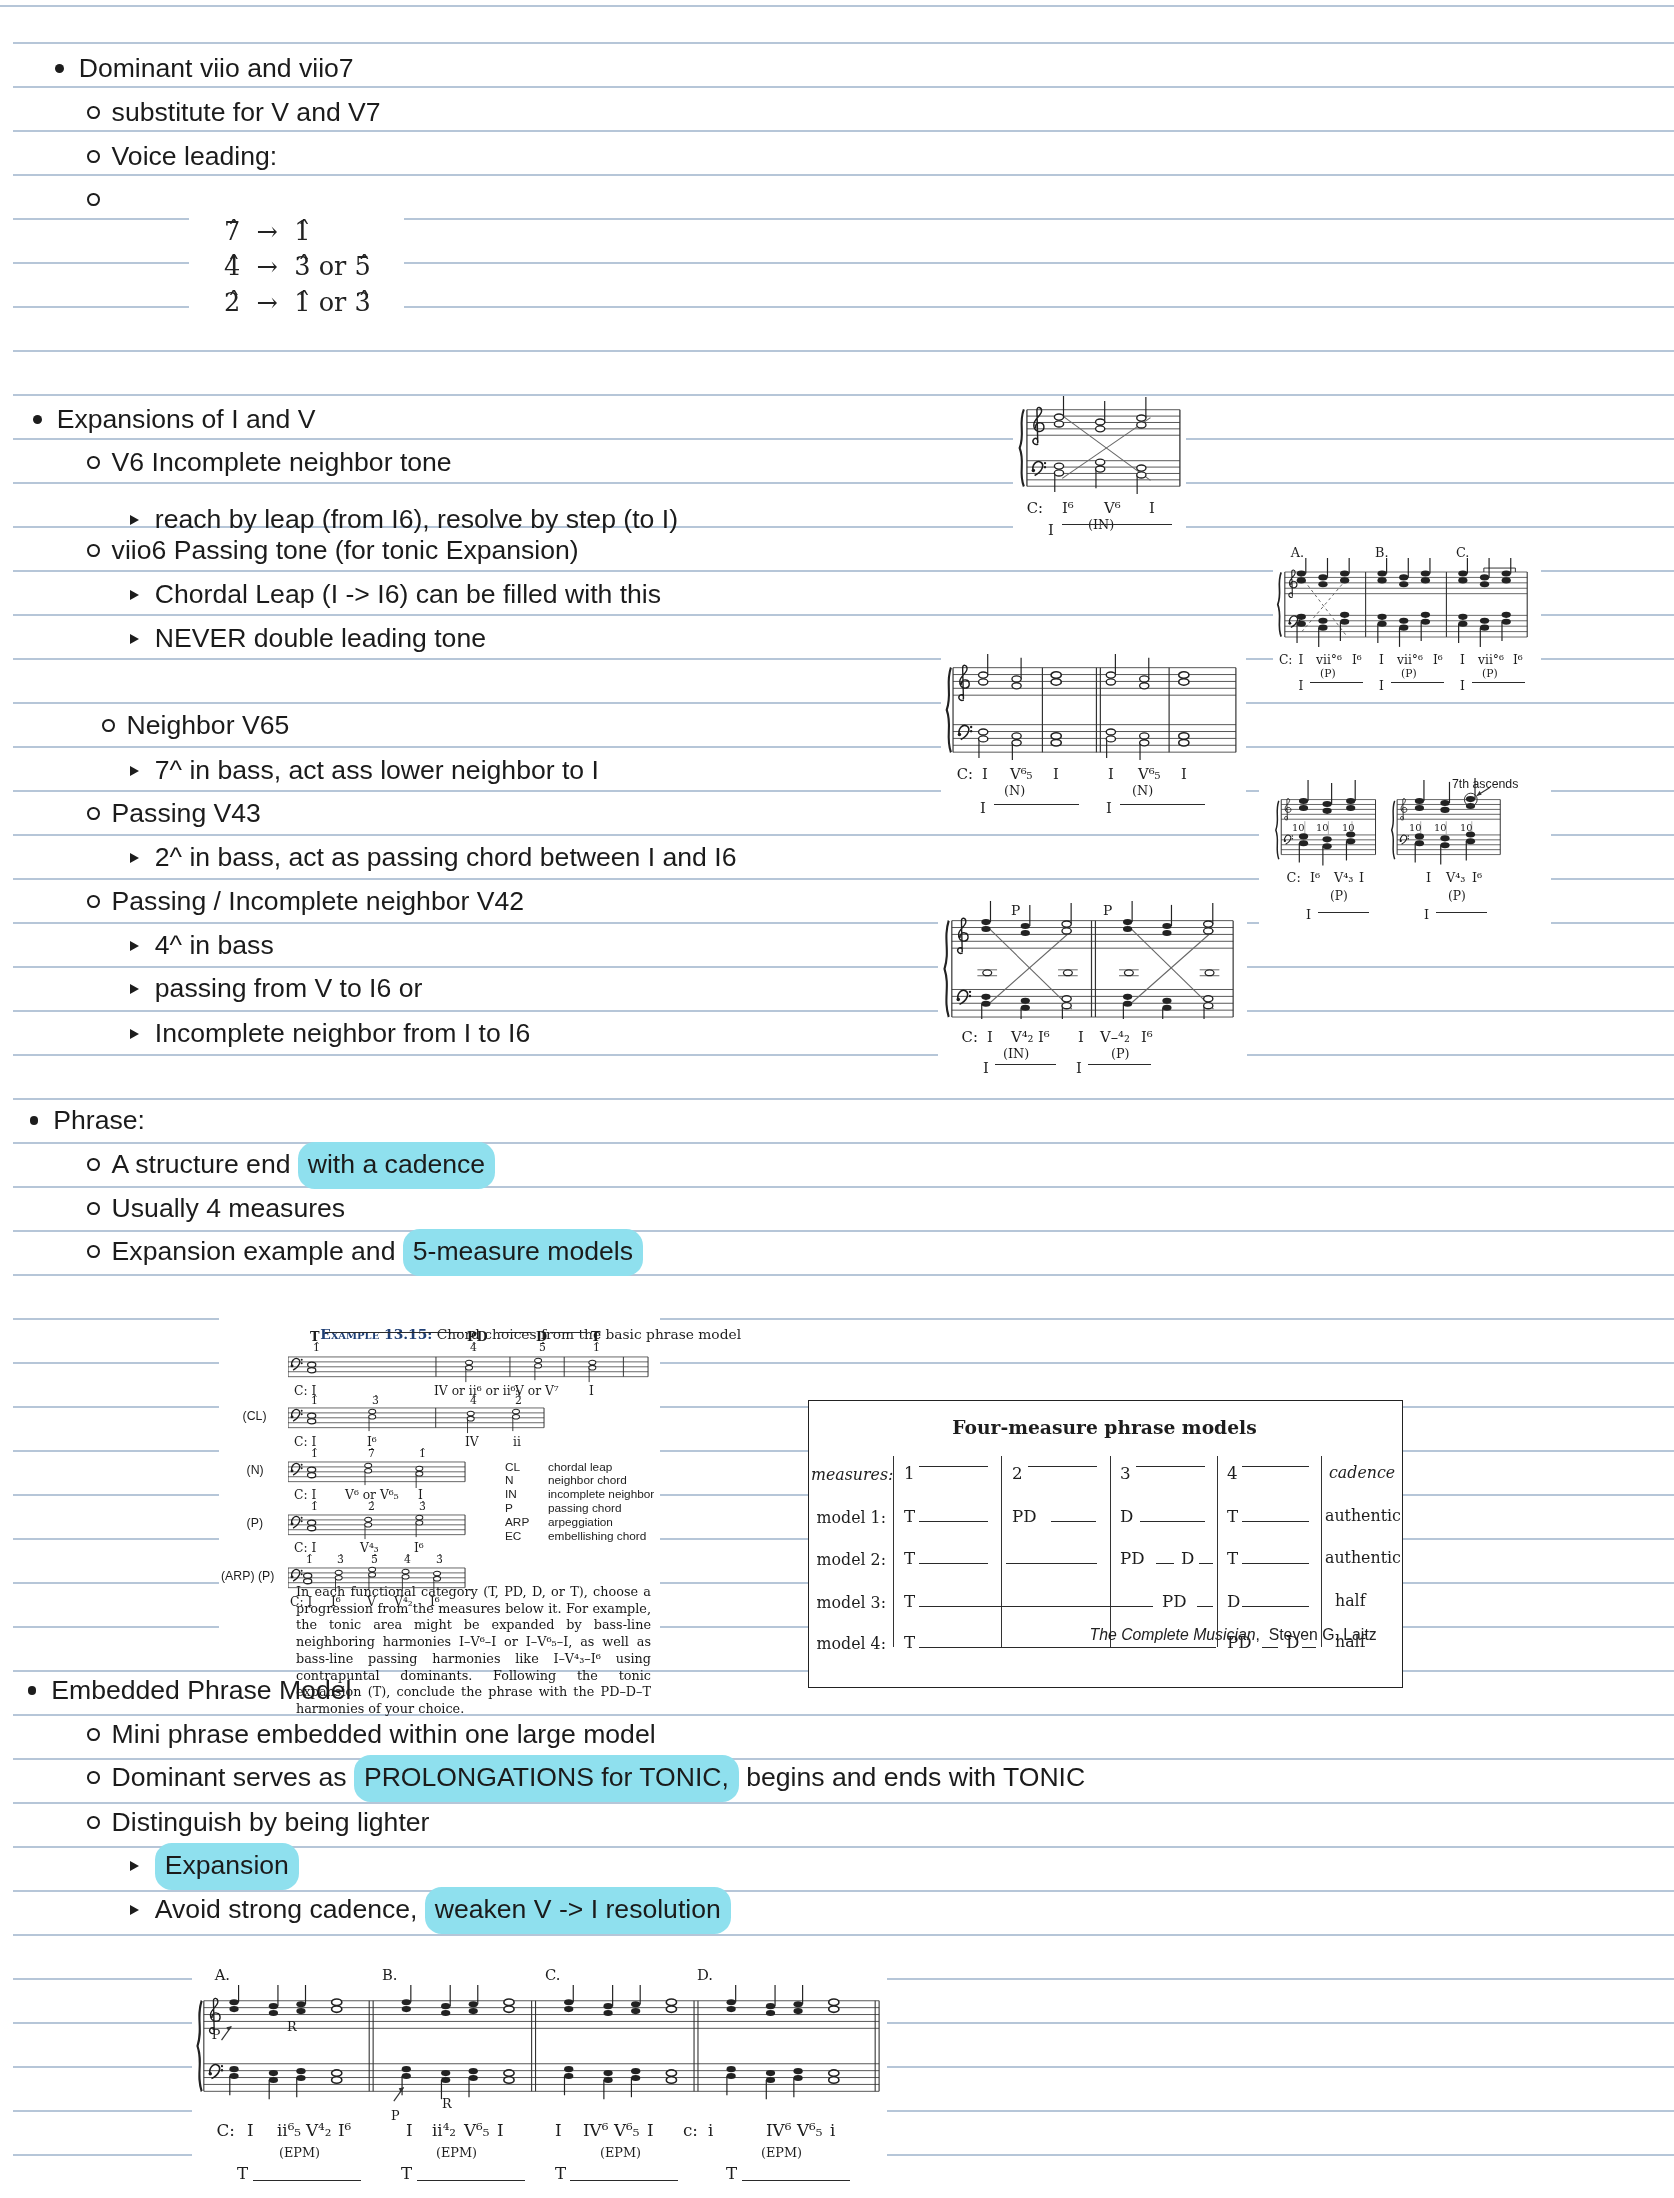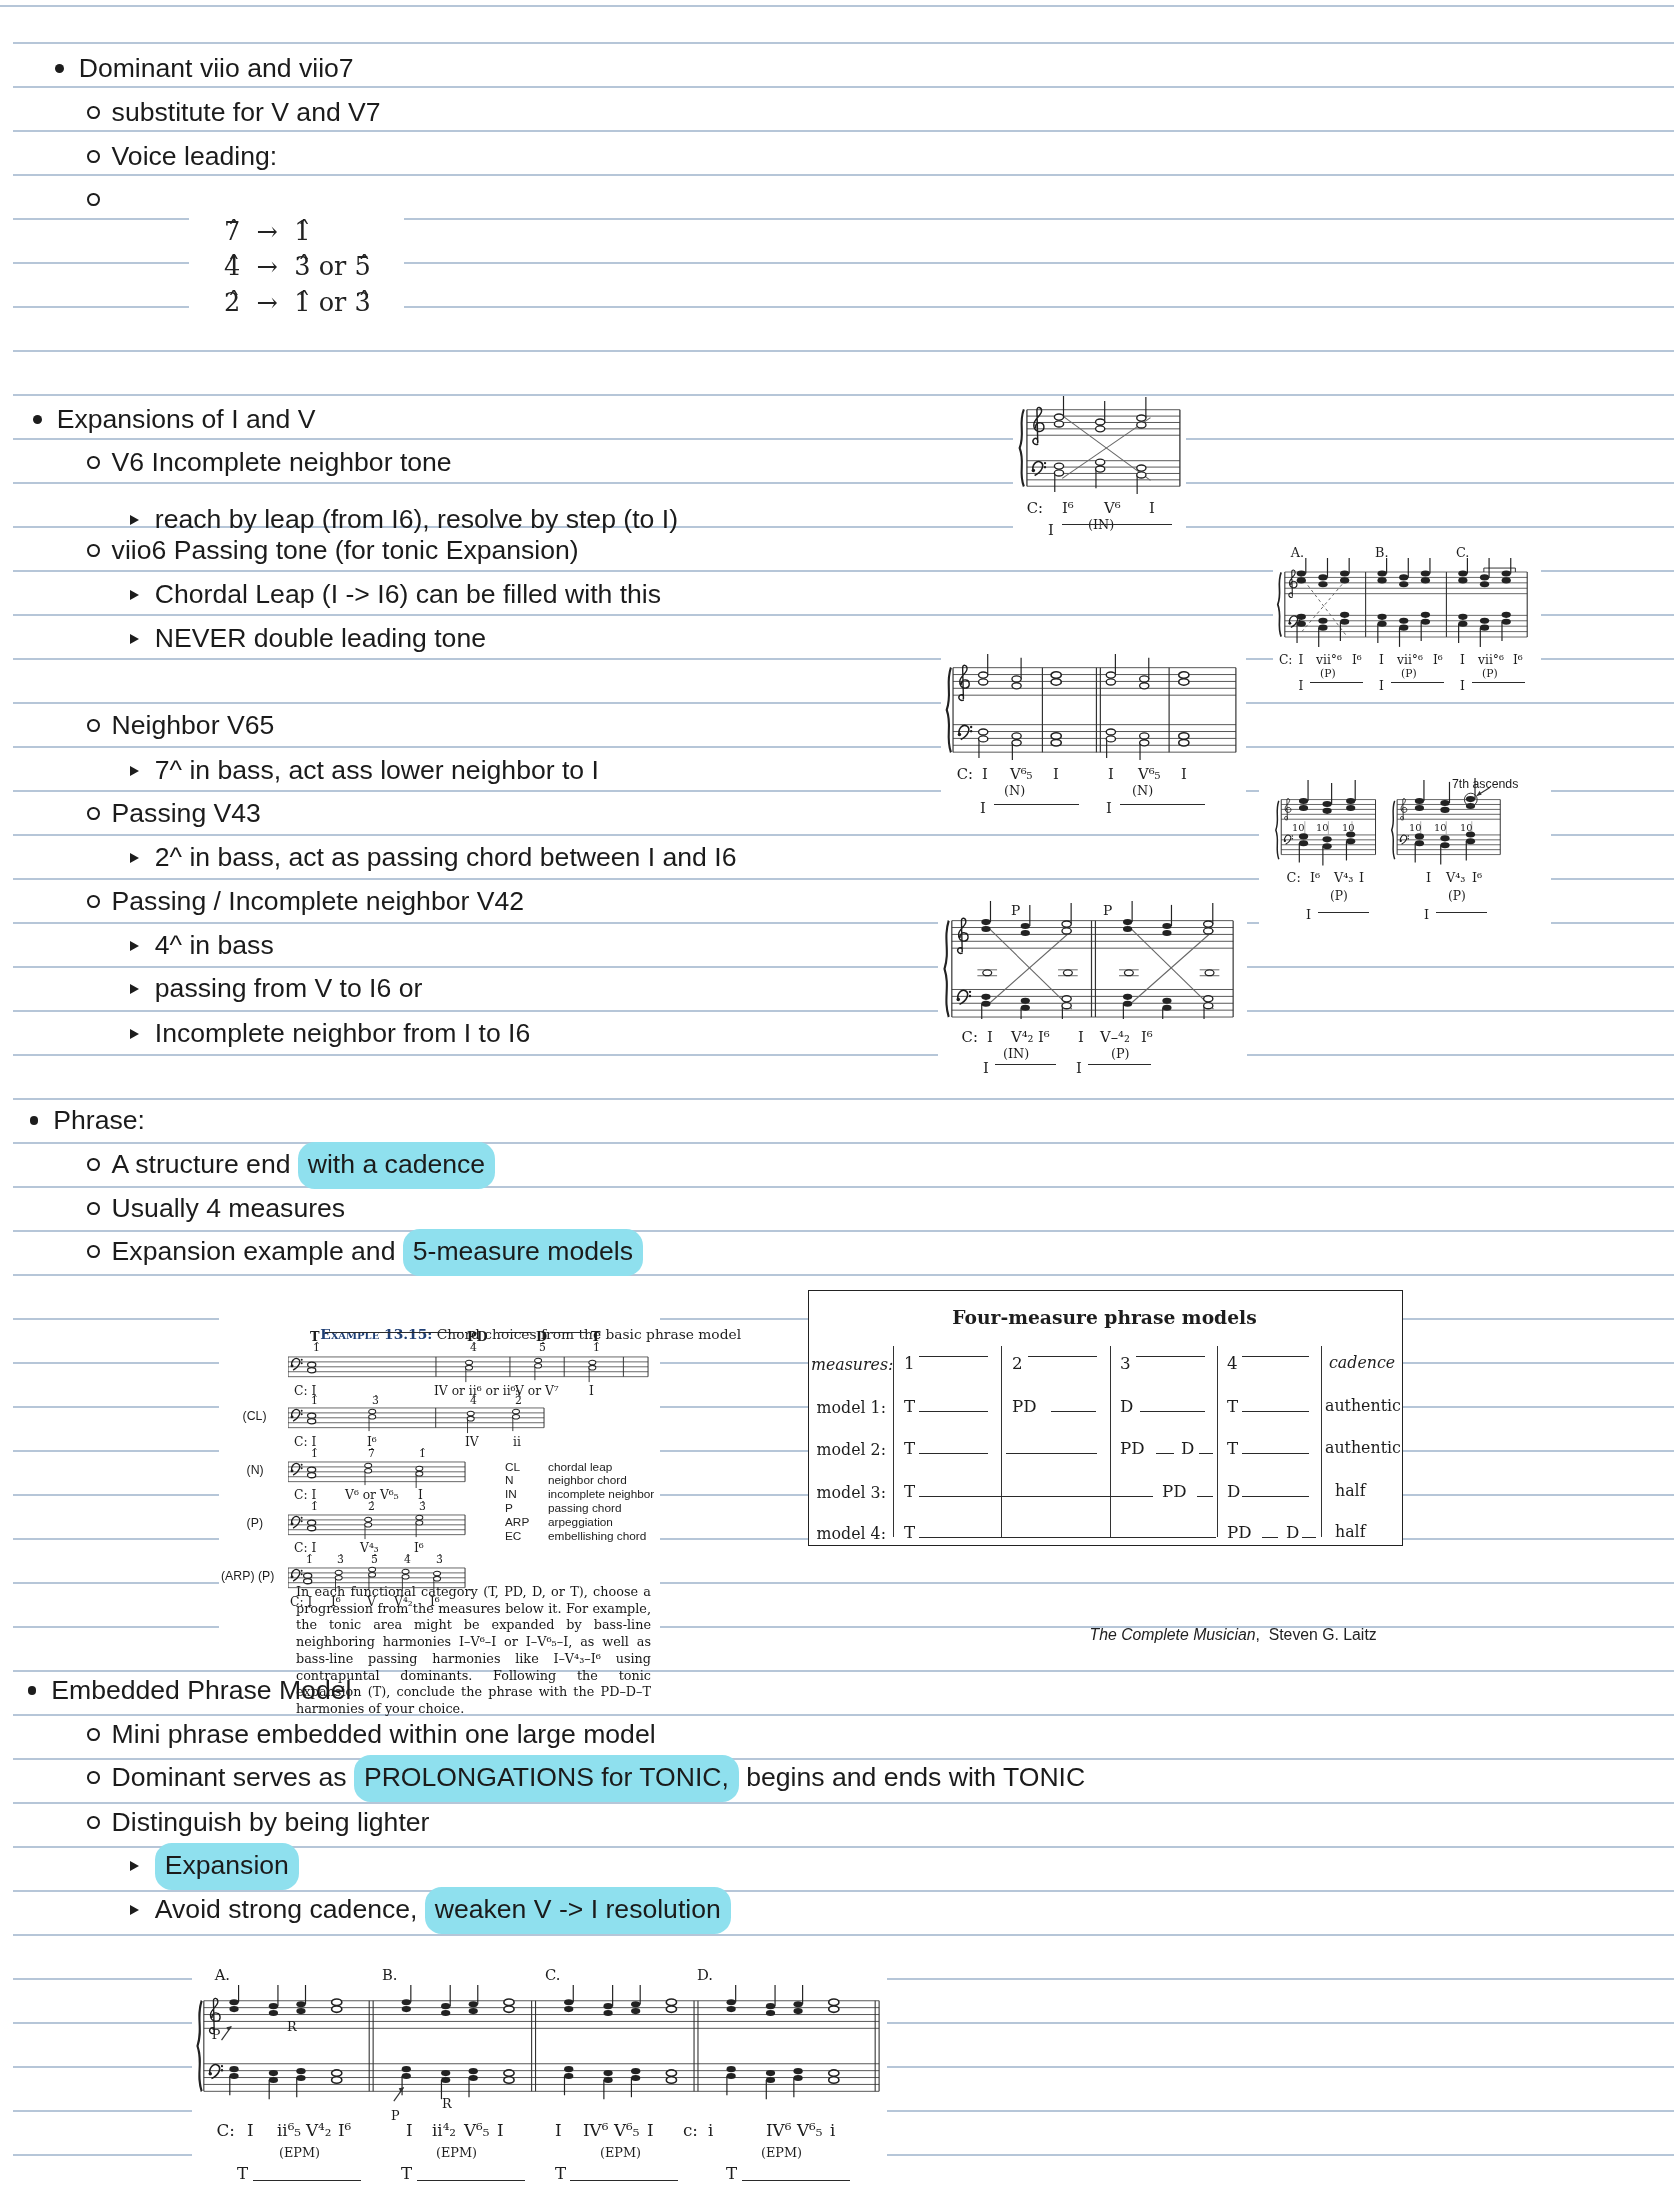--- a/index.html
+++ b/index.html
@@ -121,21 +121,21 @@
     <span>viio6 Passing tone (for tonic Expansion)</span>
   </div>
   <div class="row" style="left:130px;top:575px">
     <span class="tri"></span>
     <span>Chordal Leap (I -&gt; I6) can be filled with this</span>
   </div>
   <div class="row" style="left:130px;top:619px">
     <span class="tri"></span>
     <span>NEVER double leading tone</span>
   </div>
-  <div class="row" style="left:87px;top:706px">
+  <div class="row" style="left:102px;top:706px">
     <span class="circ"></span>
     <span>Neighbor V65</span>
   </div>
   <div class="row" style="left:130px;top:751px">
     <span class="tri"></span>
     <span>7^ in bass, act ass lower neighbor to I</span>
   </div>
   <div class="row" style="left:87px;top:794px">
     <span class="circ"></span>
     <span>Passing V43</span>
@@ -507,21 +507,21 @@
     <span class="leg bd" style="left:286px;top:201px">P</span>
     <span class="leg" style="left:329px;top:201px">passing chord</span>
     <span class="leg bd" style="left:286px;top:215px">ARP</span>
     <span class="leg" style="left:329px;top:215px">arpeggiation</span>
     <span class="leg bd" style="left:286px;top:229px">EC</span>
     <span class="leg" style="left:329px;top:229px">embellishing chord</span>
 
     <div class="par" style="left:77px;top:282px;width:355px">In each functional category (T, PD, D, or T), choose a progression from the measures below it. For example, the tonic area might be expanded by bass-line neighboring harmonies I–V⁶–I or I–V⁶₅–I, as well as bass-line passing harmonies like I–V⁴₃–I⁶ using contrapuntal dominants. Following the tonic expansion (T), conclude the phrase with the PD–D–T harmonies of your choice.</div>
   </div>
 
-  <div class="wbox" style="left:808px;top:1290px;width:595px;height:256px;border:1.6px solid #222">
+  <div class="wbox" style="left:808px;top:1400px;width:595px;height:288px;border:1.6px solid #222">
     <div class="fl s19 bd" style="left:0;top:15.8px;width:591px;text-align:center;white-space:normal">Four-measure phrase models</div>
     <div class="vline" style="left:84px;top:55px;height:191px"></div>
     <div class="vline" style="left:192px;top:55px;height:191px"></div>
     <div class="vline" style="left:301px;top:55px;height:191px"></div>
     <div class="vline" style="left:408px;top:55px;height:191px"></div>
     <div class="vline" style="left:512px;top:55px;height:191px"></div>
 
     <span class="fl s16 it rlabel" style="left:2px;top:65px;width:75px">measures:</span>
     <span class="fl s17" style="left:95px;top:63px">1</span>
     <span class="fl s17" style="left:203px;top:63px">2</span>

